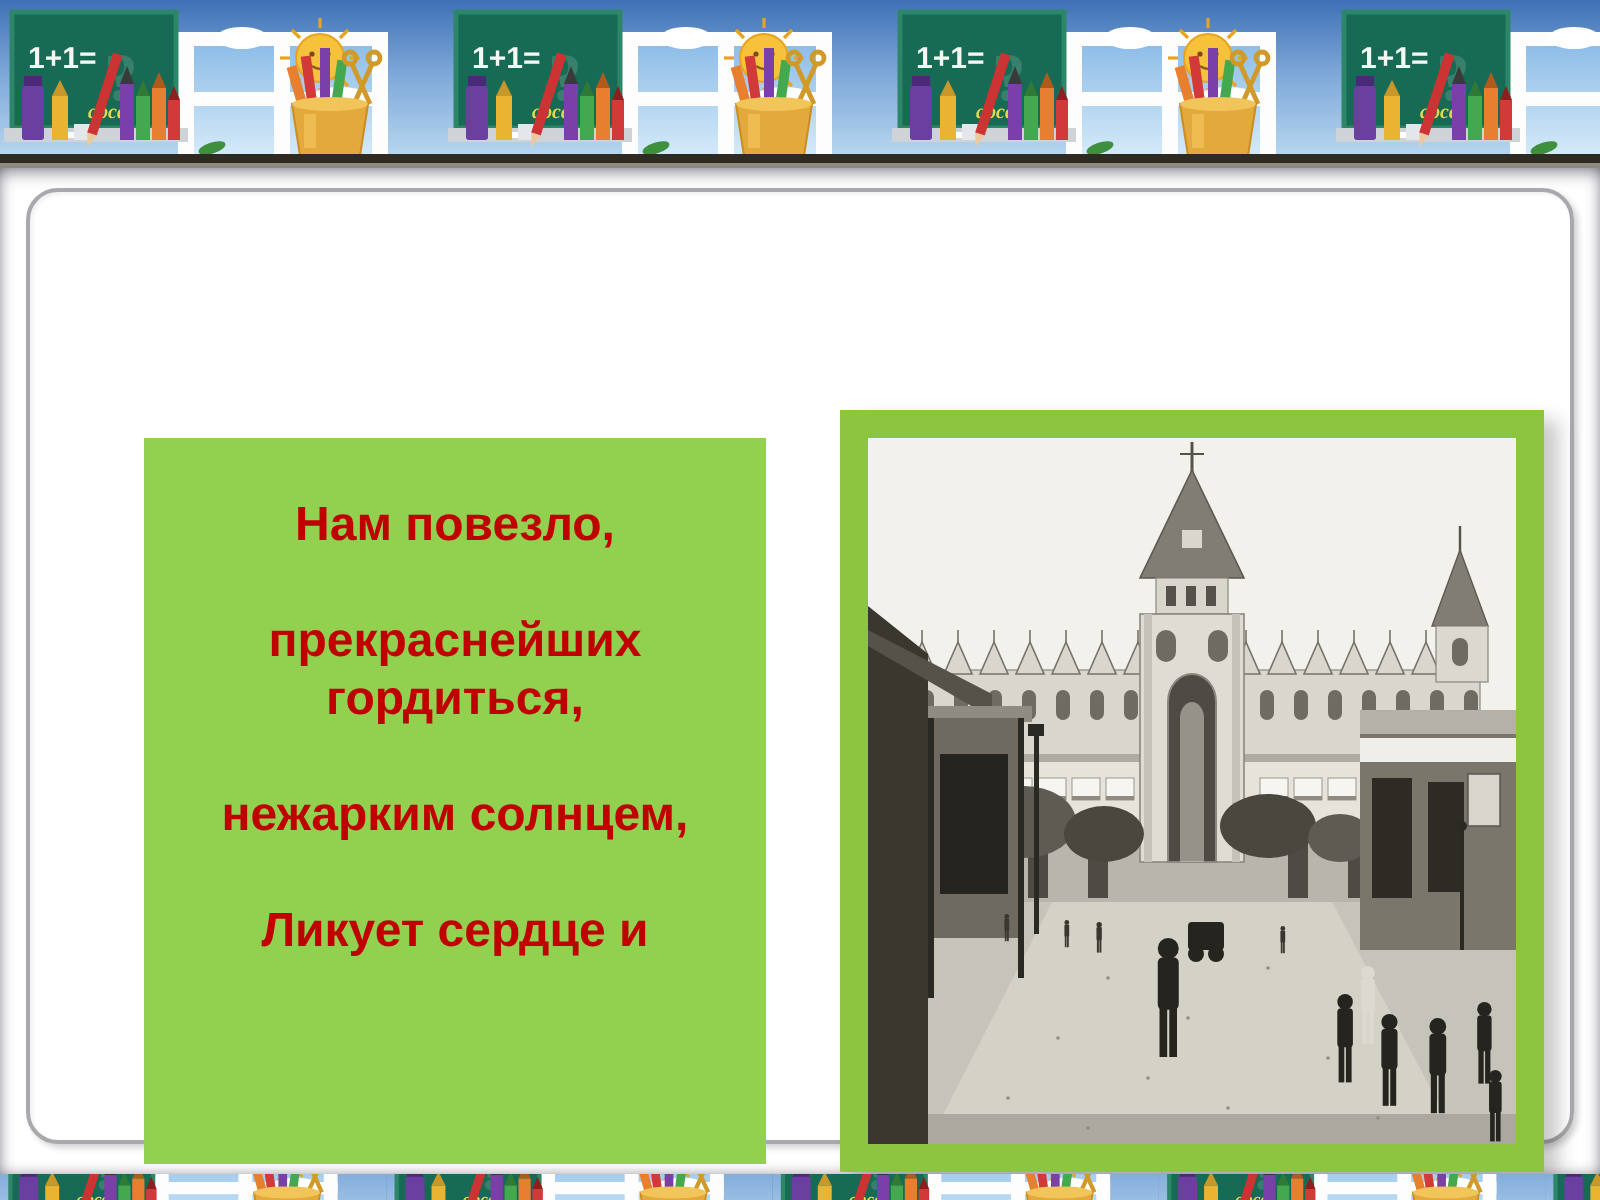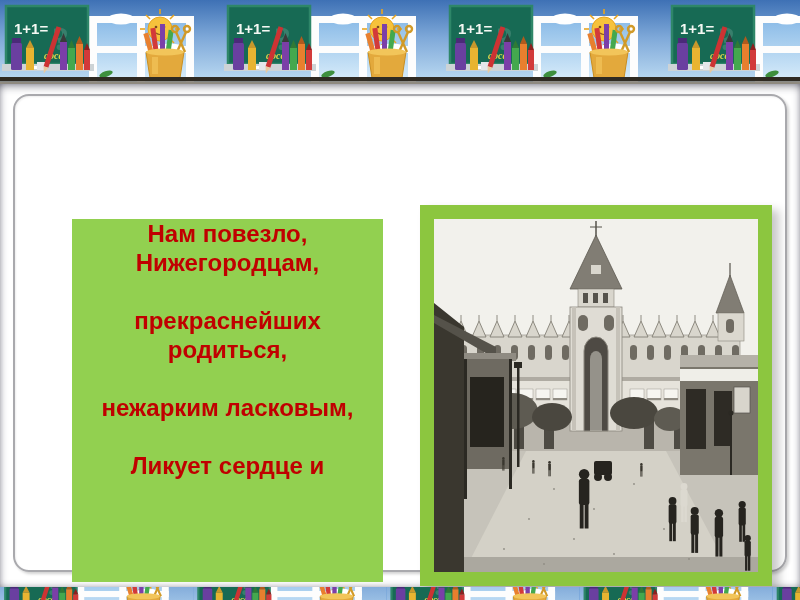--- a/index.html
+++ b/index.html
@@ -28,21 +28,21 @@
                       inset 0 -5px 6px -4px rgba(40,40,60,.30),
                       inset 6px 0 7px -5px rgba(40,40,60,.35),
                       inset -6px 0 7px -5px rgba(40,40,60,.35);}
   .inner-border{position:absolute;left:13px;right:13px;top:10px;bottom:15px;
                 border:2px solid #a9a9ad;border-radius:16px;
                 box-shadow:2px 2px 3px rgba(0,0,0,.18), inset 1px 1px 2px rgba(0,0,0,.07);}
 
   
   .poem-box{position:absolute;left:72px;top:135px;width:311px;height:363px;
             background:var(--box-green,#92D050);overflow:hidden;}
-  .poem{padding-top:0;text-align:center;color:var(--poem-red,#C00000);
+  .poem{padding-top:29px;text-align:center;color:var(--poem-red,#C00000);
         font-weight:bold;font-size:24px;line-height:29px;}
   .stanza{margin:0 0 29px 0;}
   .stanza:last-child{margin-bottom:0;}
 
   
   .photo-frame{position:absolute;left:420px;top:121px;width:352px;height:381px;
                box-sizing:border-box;padding:14px;background:var(--frame-green,#8CC63F);
                box-shadow:7px 5px 9px rgba(0,0,0,.22);}
   svg.photo{display:block;}
 </style>
@@ -384,28 +384,27 @@
 </div>
   </div>
 
   <div class="content">
     <div class="inner-border"></div>
 
     <div class="poem-box">
       <div class="poem">
         <div class="stanza">
           <div>Нам повезло,</div>
-          <div>Нижегородцам,</div>
         </div>
         <div class="stanza">
           <div>прекраснейших</div>
-          <div>родиться,</div>
+          <div>гордиться,</div>
         </div>
         <div class="stanza">
-          <div>нежарким ласковым,</div>
+          <div>нежарким солнцем,</div>
         </div>
         <div class="stanza">
           <div>Ликует сердце и</div>
         </div>
       </div>
     </div>
 
     <div class="photo-frame">
       <svg class="photo" width="324" height="353" viewBox="0 0 324 353">
         <rect width="324" height="353" fill="#F2F1EC"></rect>

